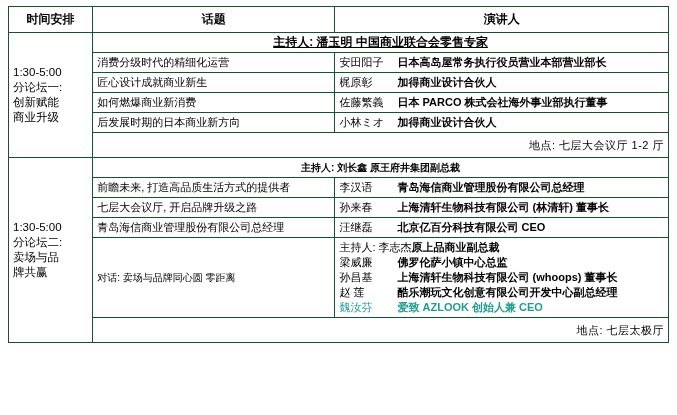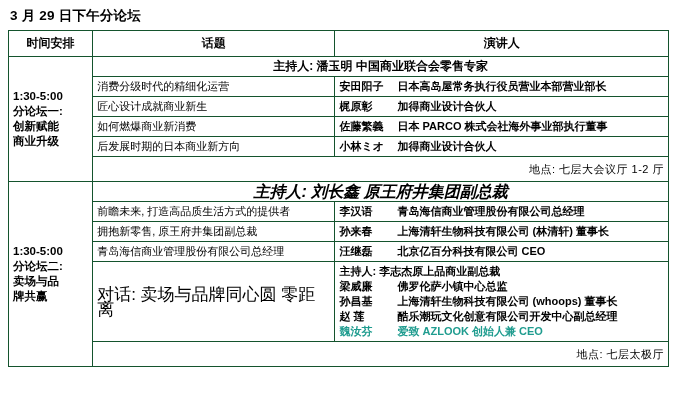--- a/index.html
+++ b/index.html
@@ -46,40 +46,40 @@
 
   thead th {
     font-weight: bold;
     text-align: center;
     font-size: 12px;
     height: 21px;
     padding: 2px 0;
   }
   .time-cell {
     text-align: left;
-    font-weight: bold;
+    font-weight: normal;
     font-size: 11.5px;
     line-height: 19px;
     padding-left: 4px;
   }
   .topic {
     text-align: left;
     font-size: 11px;
     padding-left: 6px;
     margin-left: 24px;
   }
   .speaker {
     text-align: left;
     font-size: 11px;
     padding-left: 6px;
     white-space: nowrap;
     overflow: hidden;
   }
   .speaker .nm {
-    font-weight: bold;
+    font-weight: normal;
     display: inline-block;
     min-width: 58px;
   }
   .speaker .org {
     font-weight: bold;
   }
   .venue-row td {
     text-align: right;
     font-size: 11px;
     height: 20px;
@@ -88,32 +88,31 @@
     letter-spacing: 0.5px;
   }
   .sub-host {
     font-weight: bold;
   }
   .sub-host .nm { min-width: 58px; display: inline-block; }
   .hl {
     color: #1f9c8f;
   }
   .dialog-cell {
-    font-size: 17px;
+    font-size: 10px;
     line-height: 15px;
     padding-left: 6px;
     text-align: left;
   }
 </style>
 </head>
 <body>
 
 <div class="page">
 
-  <div class="doc-title">3 月 29 日下午分论坛</div>
 
   <table class="agenda">
     <colgroup>
       <col class="col-time">
       <col class="col-topic">
       <col class="col-speaker">
     </colgroup>
     <thead>
       <tr>
         <th>时间安排</th>
@@ -123,21 +122,21 @@
     </thead>
     <tbody>
 
       <tr>
         <td class="time-cell" rowspan="6">
           <div>1:30-5:00</div>
           <div>分论坛一:</div>
           <div>创新赋能</div>
           <div>商业升级</div>
         </td>
-        <td class="host-row" colspan="2" style="text-align:center;font-weight:bold;font-size:12px;">主持人: 潘玉明  中国商业联合会零售专家</td>
+        <td class="host-row" colspan="2" style="text-align:center;font-weight:bold;font-size:12px;text-decoration:underline;">主持人: 潘玉明  中国商业联合会零售专家</td>
       </tr>
       <tr>
         <td class="topic">消费分级时代的精细化运营</td>
         <td class="speaker">
           <span class="nm">安田阳子</span><span class="org">日本高岛屋常务执行役员营业本部营业部长</span>
         </td>
       </tr>
       <tr>
         <td class="topic">匠心设计成就商业新生</td>
         <td class="speaker">
@@ -160,30 +159,30 @@
         <td colspan="2" class="vlabel">地点:  七层大会议厅 1-2 厅</td>
       </tr>
 
       <tr>
         <td class="time-cell" rowspan="6">
           <div>1:30-5:00</div>
           <div>分论坛二:</div>
           <div>卖场与品</div>
           <div>牌共赢</div>
         </td>
-        <td class="host-row" colspan="2" style="text-align:center;font-weight:bold;font-size:16px;font-style:italic;">主持人: 刘长鑫  原王府井集团副总裁</td>
+        <td class="host-row" colspan="2" style="text-align:center;font-weight:bold;font-size:10px;">主持人: 刘长鑫  原王府井集团副总裁</td>
       </tr>
       <tr>
         <td class="topic">前瞻未来, 打造高品质生活方式的提供者</td>
         <td class="speaker">
           <span class="nm">李汉语</span><span class="org">青岛海信商业管理股份有限公司总经理</span>
         </td>
       </tr>
       <tr>
-        <td class="topic">拥抱新零售, 原王府井集团副总裁</td>
+        <td class="topic">七层大会议厅, 开启品牌升级之路</td>
         <td class="speaker">
           <span class="nm">孙来春</span><span class="org">上海清轩生物科技有限公司 (林清轩) 董事长</span>
         </td>
       </tr>
       <tr>
         <td class="topic">青岛海信商业管理股份有限公司总经理</td>
         <td class="speaker">
           <span class="nm">汪继磊</span><span class="org">北京亿百分科技有限公司 CEO</span>
         </td>
       </tr>

